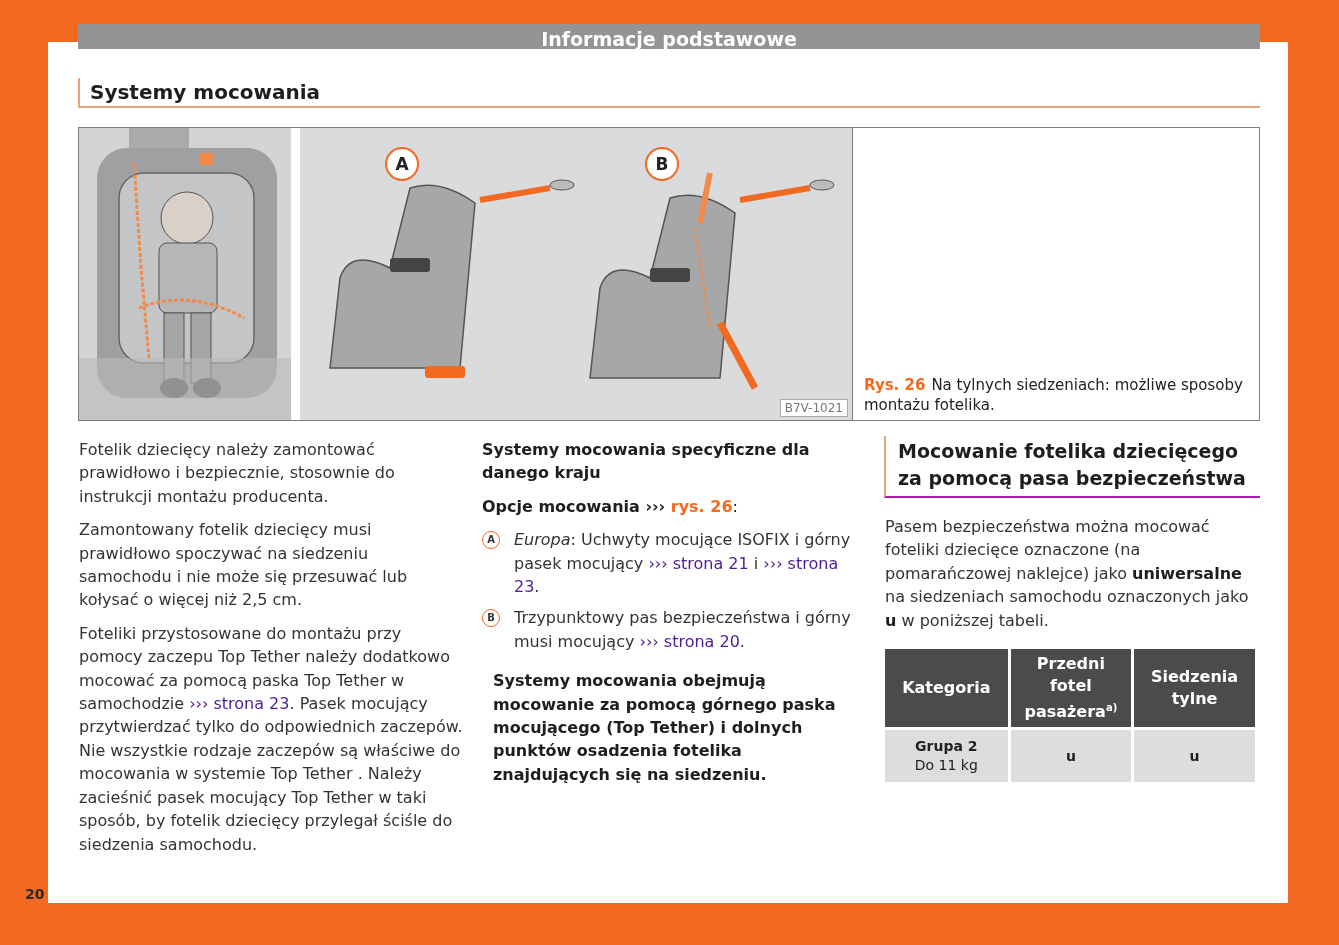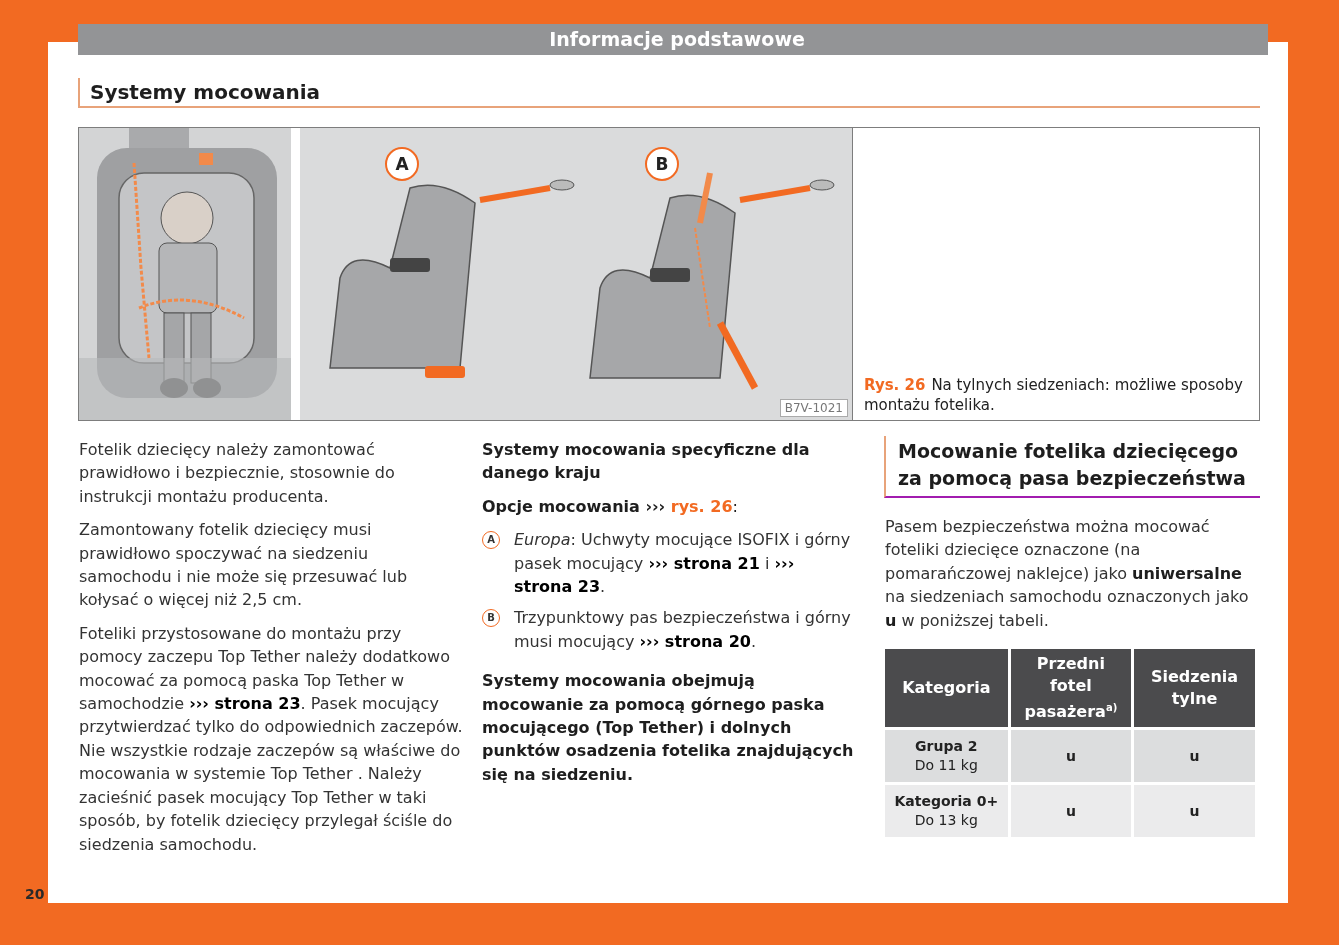--- a/index.html
+++ b/index.html
@@ -1,36 +1,36 @@
 <!DOCTYPE html>
 <html><head>
 <meta charset="utf-8">
 <style>
   html, body { margin:0; padding:0; }
   body { width:1339px; height:945px; background:#f26a22; position:relative; overflow:hidden;
          font-family:"DejaVu Sans", sans-serif; color:#2b2b2b; }
   .page { position:absolute; left:48px; top:42px; width:1240px; height:861px; background:#ffffff; }
-  .topbar { position:absolute; left:78px; top:24px; width:1182px; height:31px; background:#939496;
-            color:#fff; text-align:center; font-size:19px; line-height:31px; font-weight:bold;padding-left:8px; }
+  .topbar { position:absolute; left:78px; top:24px; width:1182px; height:25px; background:#939496;
+            color:#fff; text-align:center; font-size:19px; line-height:31px; font-weight:bold; }
   .section-head { position:absolute; left:78px; top:78px; width:1182px; height:30px;
                   border-left:2px solid #e8a37a; border-bottom:2px solid #e8a37a; box-sizing:border-box; }
   .section-head span { position:absolute; left:10px; top:0; font-size:20px; font-weight:bold; color:#1e1e1e; line-height:28px; }
   .figure { position:absolute; left:78px; top:127px; width:1182px; height:294px; border:1px solid #7d7d7d; box-sizing:border-box; background:#fff; }
   .illus { position:absolute; left:0; top:0; width:773px; height:292px; background:#d9dadb; border-right:1px solid #7d7d7d; }
   .panel-left { position:absolute; left:0; top:0; width:212px; height:292px; background:#d3d4d5; }
   .divider { position:absolute; left:212px; top:0; width:9px; height:292px; background:#fff; }
   .panel-right { position:absolute; left:221px; top:0; width:552px; height:292px; background:#dadbdc; }
   .marker { position:absolute; width:30px; height:30px; border:2px solid #f26a22; border-radius:50%; background:#fff;
             color:#222; font-weight:bold; font-size:17px; text-align:center; line-height:30px; }
   .code { position:absolute; right:4px; bottom:3px; background:#fff; border:1px solid #aaa; font-size:12px; color:#777; padding:1px 4px; }
   .caption { position:absolute; left:785px; top:247px; width:390px; font-size:15px; line-height:20px; color:#222; }
   .caption .rys { color:#f26a22; font-weight:bold; margin-right:6px; }
   .col { position:absolute; font-size:16px; line-height:23.4px; color:#333; }
   .col p { margin:0 0 10px 0; }
-  .link { font-weight:bold; color:#000000; }
+  .link { font-weight:normal; color:#4c1d95; }
   .orange-link { font-weight:bold; color:#f26a22; }
   .bold { font-weight:bold; color:#1e1e1e; }
   .item { position:relative; padding-left:32px; margin-bottom:8px; }
   .item .badge { position:absolute; left:0; top:3px; width:16px; height:16px; border:1.5px solid #f26a22; border-radius:50%;
                  font-size:10px; font-weight:bold; text-align:center; line-height:16px; color:#333; }
   .h2 { position:absolute; left:884px; top:436px; width:376px; height:62px; border-left:2px solid #e8a37a; border-bottom:2px solid #a21caf; box-sizing:border-box;padding-left:12px; }
   .h2 span { position:absolute; left:12px; top:2px; font-size:19px; font-weight:bold; line-height:27px; color:#1e1e1e; }
   table { position:absolute; left:885px; top:649px; width:376px; border-collapse:separate; border-spacing:3px; margin:-3px; }
   th { background:#4b4b4d; color:#fff; font-size:16px; font-weight:bold; line-height:22px; height:78px; padding:0 6px; }
   td { text-align:center; font-size:14px; line-height:19px; height:50px; color:#222; }
@@ -110,21 +110,21 @@
   <p class="bold">Systemy mocowania specyficzne dla danego kraju</p>
   <p class="bold"><span>Opcje mocowania ››› </span><span class="orange-link">rys. 26</span><span style="font-weight:normal">:</span></p>
   <div class="item">
     <span class="badge">A</span>
     <i>Europa</i><span>: Uchwyty mocujące ISOFIX i górny pasek mocujący </span><span class="link">››› strona 21</span><span> i </span><span class="link">››› strona 23</span><span>.</span>
   </div>
   <div class="item">
     <span class="badge">B</span>
     <span>Trzypunktowy pas bezpieczeństwa i górny musi mocujący </span><span class="link">››› strona 20</span><span>.</span>
   </div>
-  <p class="bold" style="margin-top:16px;">Systemy mocowania obejmują mocowanie za pomocą górnego paska mocującego (Top Tether) i dolnych punktów osadzenia fotelika znajdujących się na siedzeniu.</p>
+  <p class="bold" style="margin-top:16px;margin-left:11px;">Systemy mocowania obejmują mocowanie za pomocą górnego paska mocującego (Top Tether) i dolnych punktów osadzenia fotelika znajdujących się na siedzeniu.</p>
 </div>
 
 <div class="h2">
   <span>Mocowanie fotelika dziecięcego za pomocą pasa bezpieczeństwa</span>
 </div>
 
 <div class="col" style="left:885px; top:515px; width:372px;">
   <p><span>Pasem bezpieczeństwa można mocować foteliki dziecięce oznaczone (na pomarańczowej naklejce) jako </span><span class="bold">uniwersalne</span><span> na siedzeniach samochodu oznaczonych jako </span><span class="bold">u</span><span> w poniższej tabeli.</span></p>
 </div>
 
@@ -135,21 +135,16 @@
       <th style="width:115px"><span>Przedni fotel pasażera</span><sup style="font-size:10px">a)</sup></th>
       <th style="width:118px">Siedzenia tylne</th>
     </tr>
   </thead>
   <tbody>
     <tr class="r1">
       <td><b>Grupa 2</b><br><span>Do 11 kg</span></td>
       <td><span class="u">u</span></td>
       <td><span class="u">u</span></td>
     </tr>
-    <tr class="r2">
-      <td><b>Kategoria 0+</b><br><span>Do 13 kg</span></td>
-      <td><span class="u">u</span></td>
-      <td><span class="u">u</span></td>
-    </tr>
   </tbody>
 </table>
 
 <div class="pagenum">20</div>
 
 </body></html>

